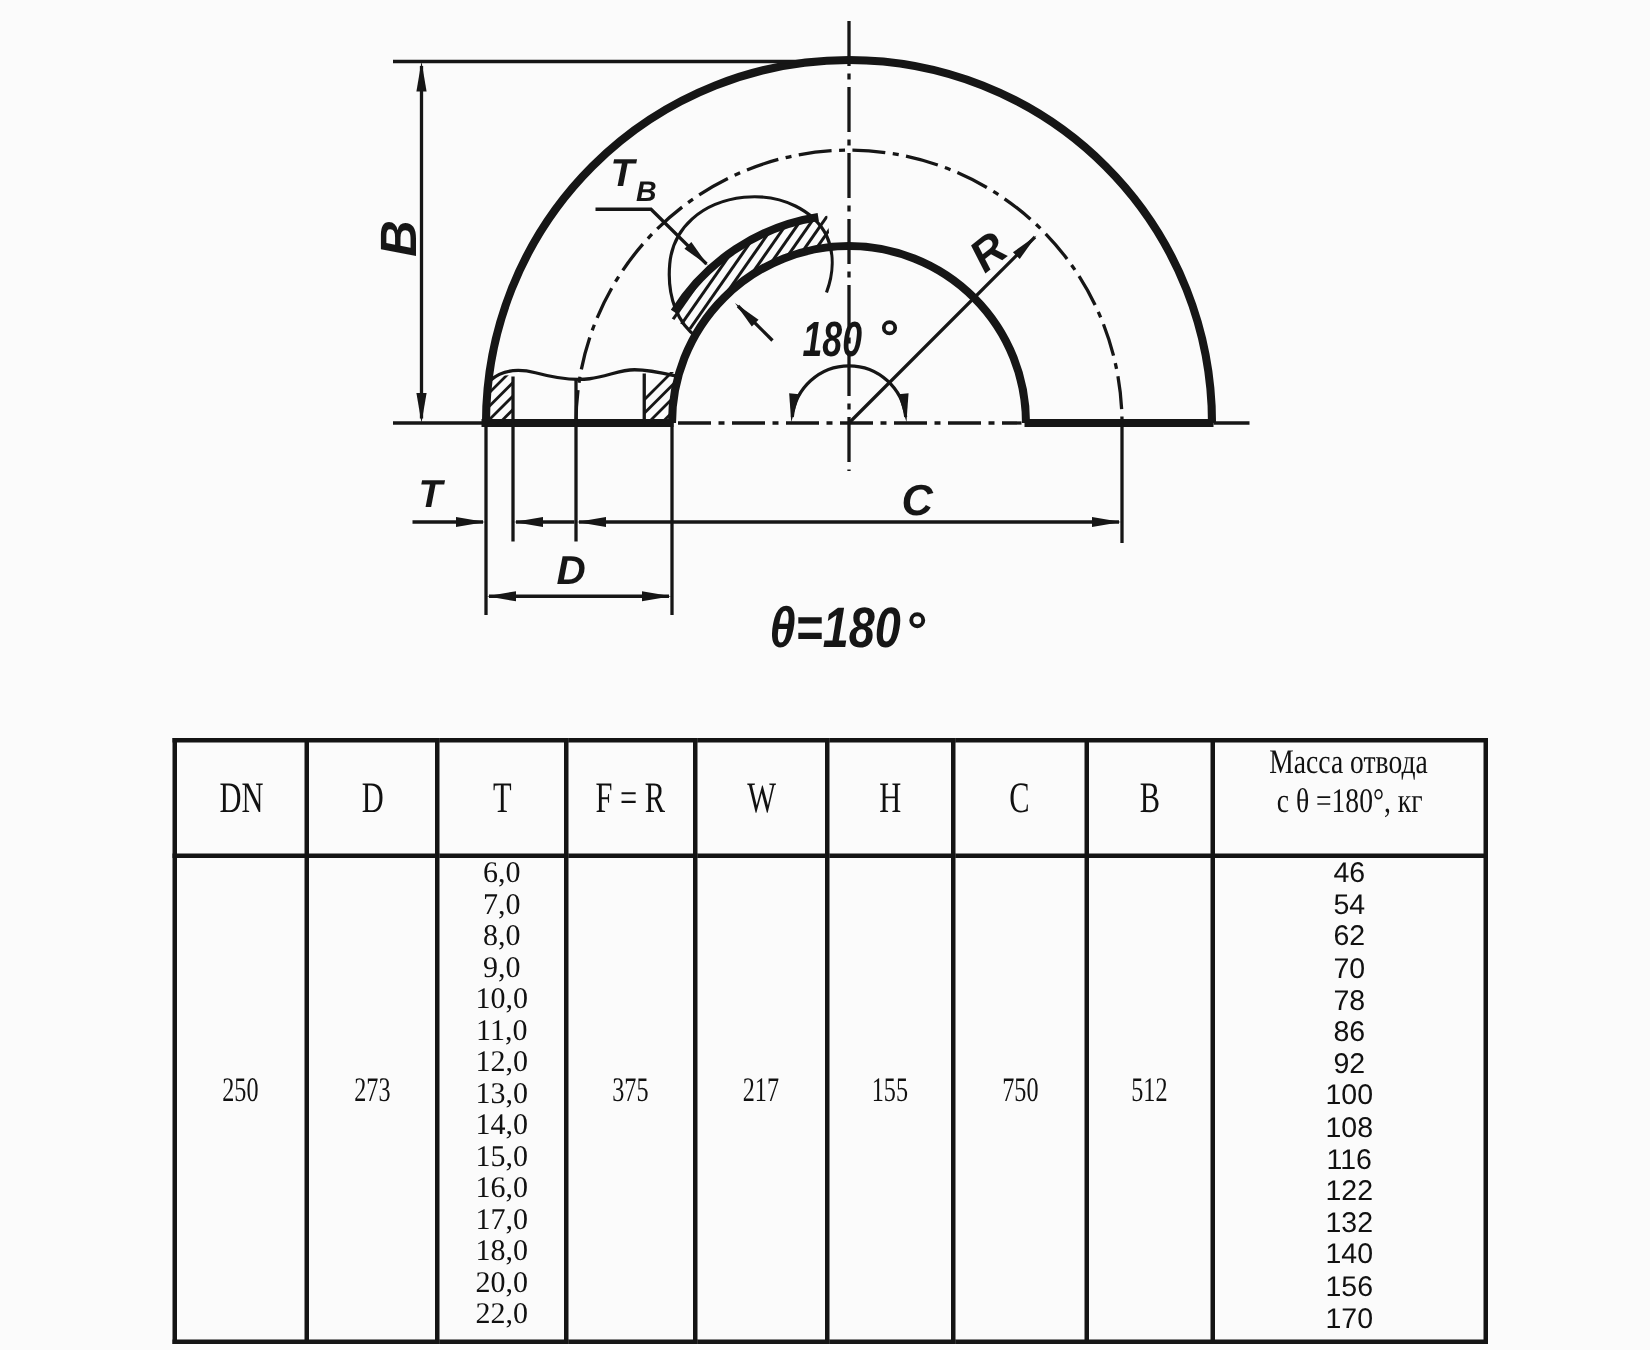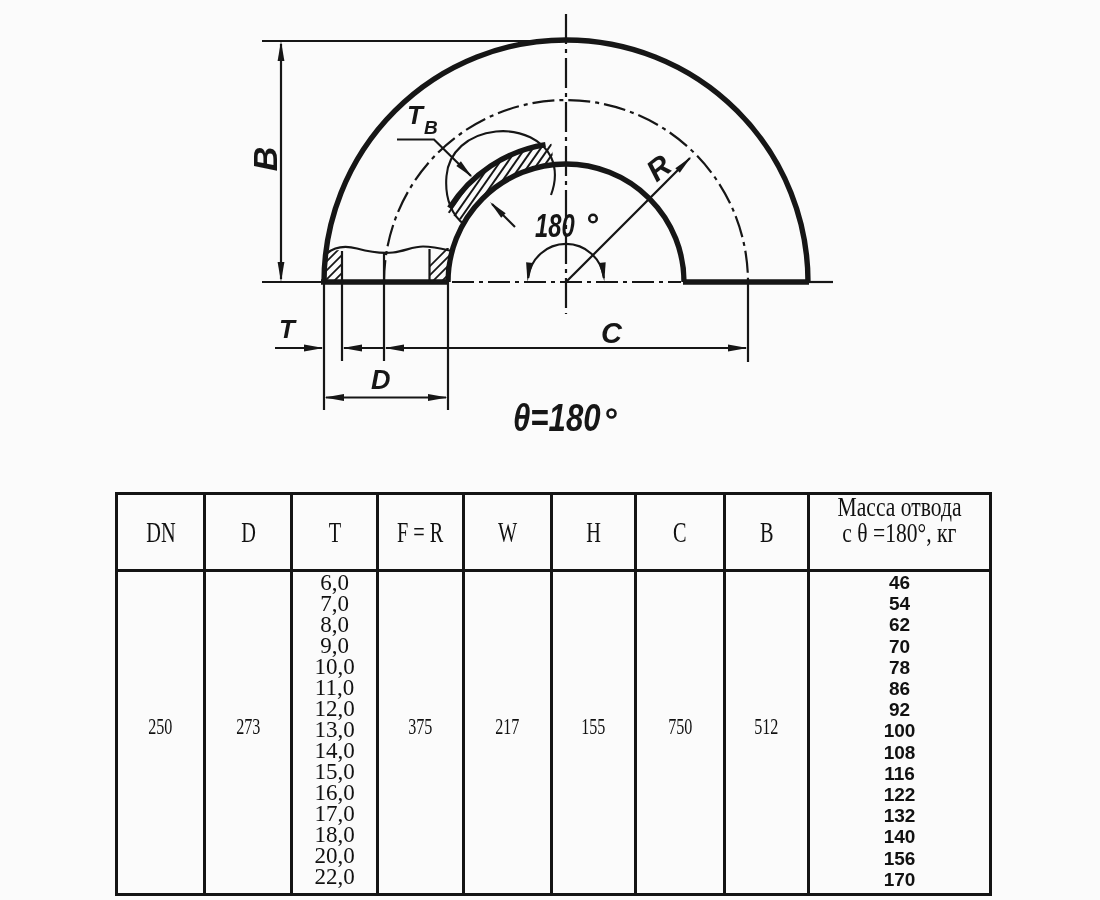--- a/index.html
+++ b/index.html
@@ -7,24 +7,24 @@
      font-family:"Liberation Serif",serif;color:#111}
 #draw{position:absolute;left:0;top:0}
 table{position:absolute;left:115px;top:492px;border-collapse:collapse;table-layout:fixed}
 td{border:3px solid #141414;text-align:center;padding:0;overflow:hidden}
 
 .hd{height:74px;font-size:29px}
 .cnd{display:inline-block;transform:scaleX(0.70)}
 .tnd{display:inline-block}
 .c2{display:inline-block;transform:scaleX(0.80)}
 .num{font-size:23px;vertical-align:middle;padding-bottom:12px}
-.tcol{font-size:23px;line-height:21px;vertical-align:top;padding-top:0}
-.mcol{font-family:"Liberation Sans",sans-serif;font-weight:bold;font-size:19px;
+.tcol{font-size:20px;line-height:21px;vertical-align:top;padding-top:0}
+.mcol{font-family:"Liberation Sans",sans-serif;font-weight:normal;font-size:19px;
       line-height:21.2px;vertical-align:top;padding-top:0}
-.mhd{font-size:27px;line-height:25.5px;vertical-align:top;padding-top:0}
+.mhd{font-size:23px;line-height:25.5px;vertical-align:top;padding-top:0}
 </style>
 </head>
 <body>
 
 <svg id="draw" width="1100" height="470" viewBox="0 0 1100 470">
 <defs>
 <clipPath id="bandclip">
   <path d="M551.5,143.8 L532.4,147.1 L513.9,153.1 L496.5,161.6 L480.4,172.5 L466.0,185.4 L453.5,200.3 L446.5,211.5 L464.5,222.0 L470.5,212.6 L481.1,200.0 L493.4,189.0 L507.0,179.8 L521.8,172.6 L537.5,167.5 L553.7,164.6 Z"></path>
 </clipPath>
 <clipPath id="lwall">

